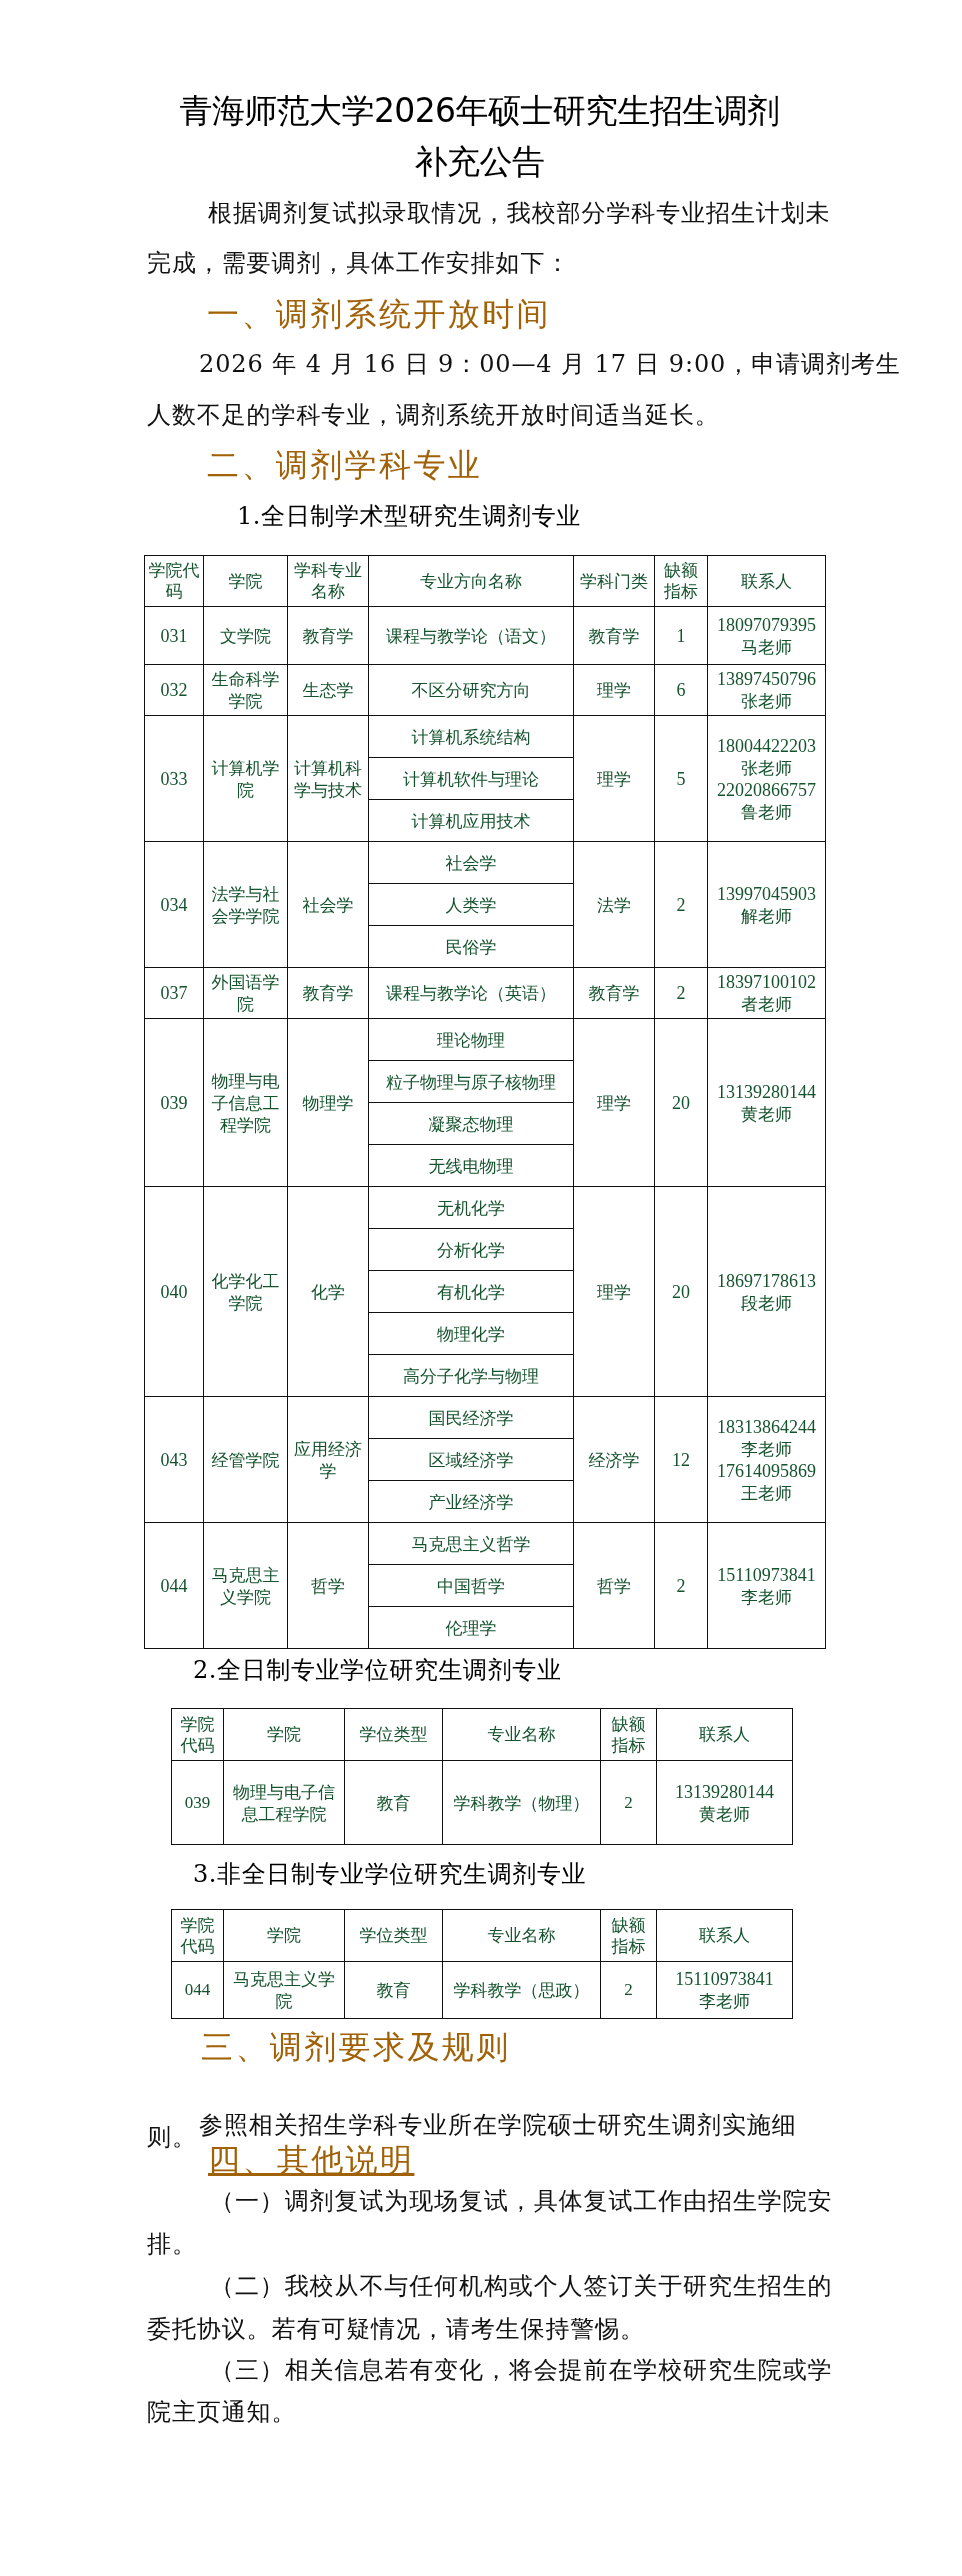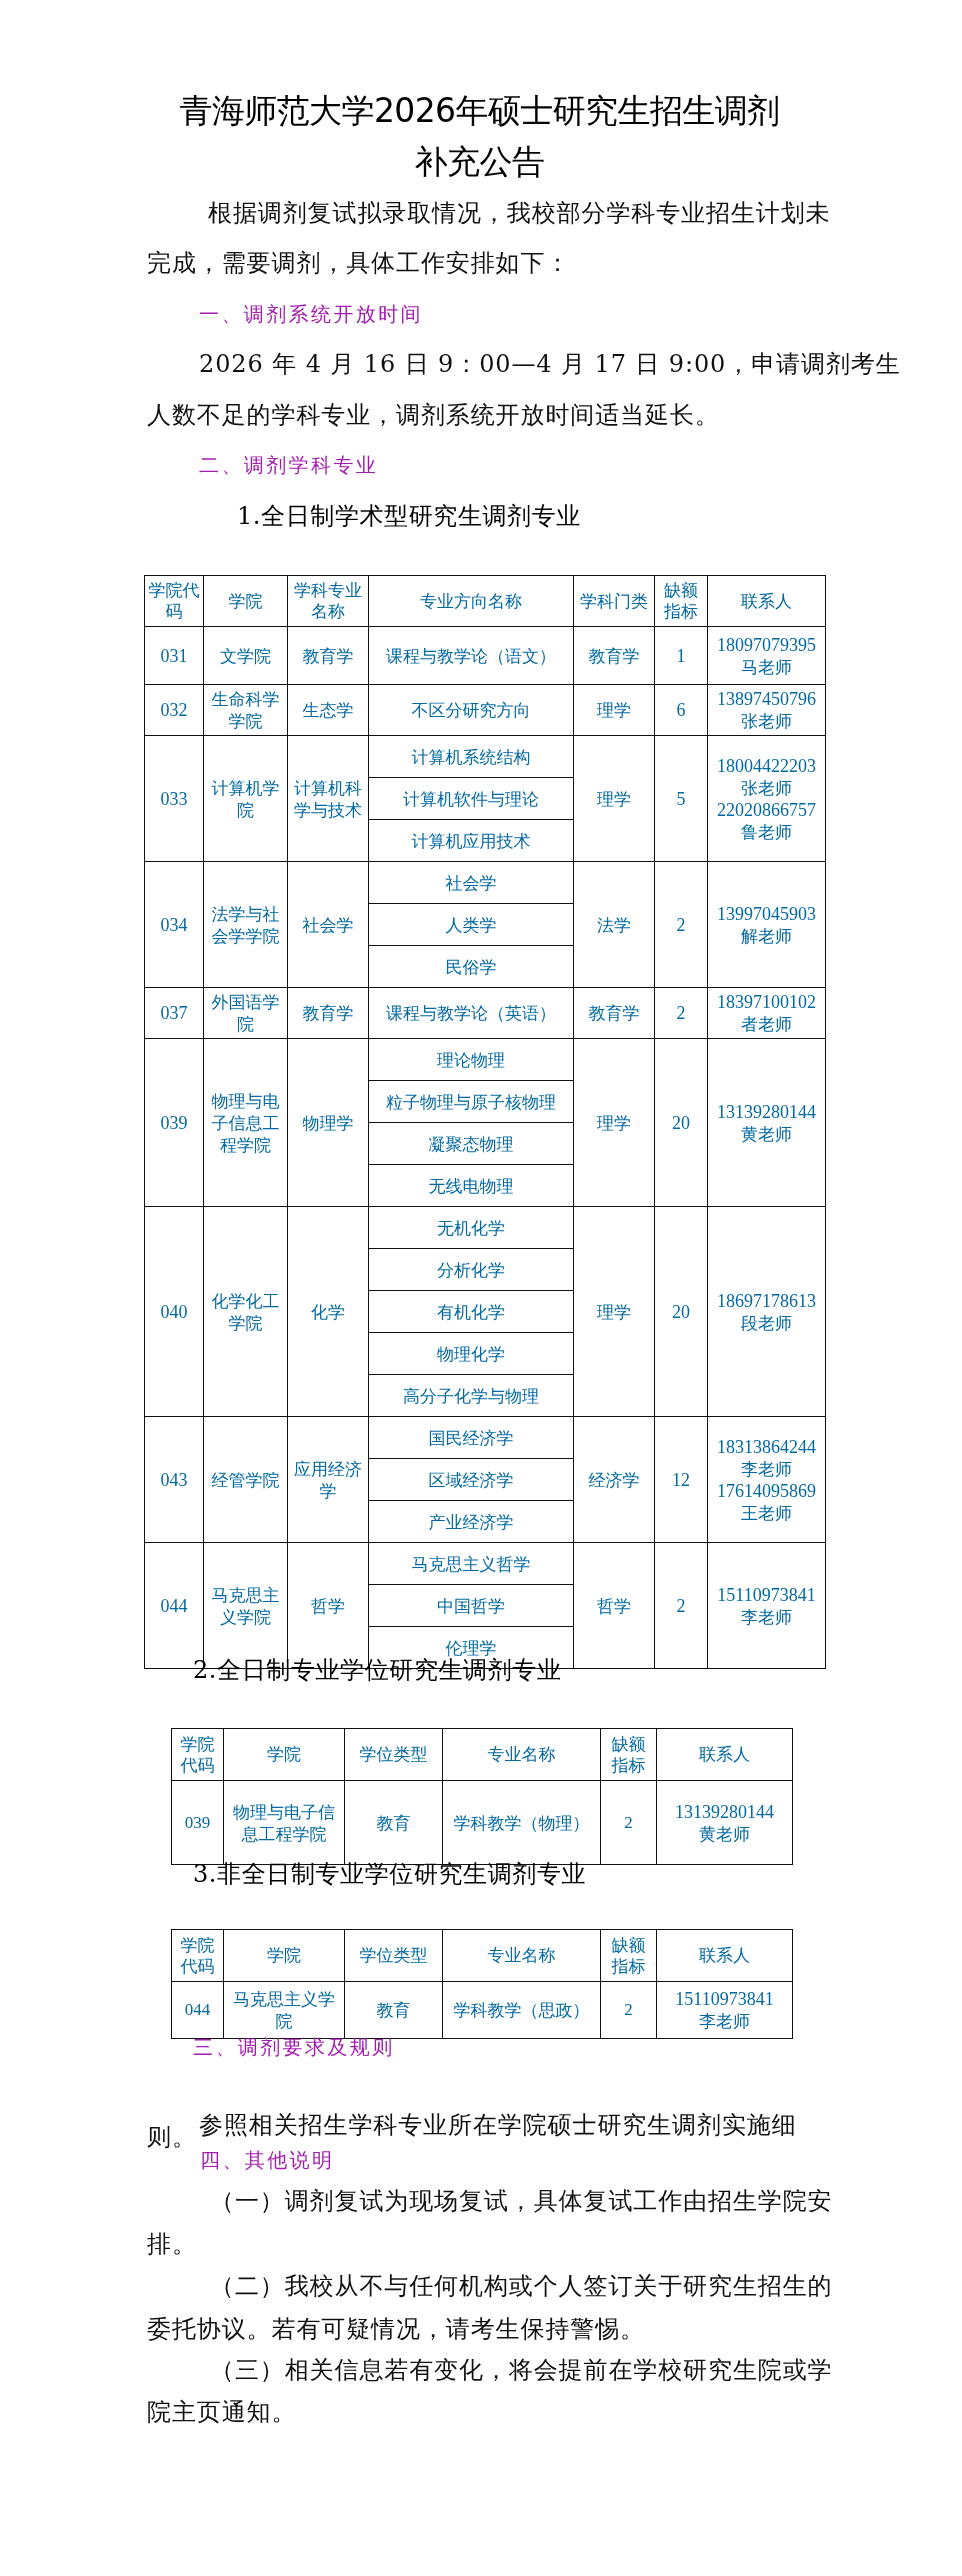--- a/index.html
+++ b/index.html
@@ -17,35 +17,35 @@
     font-family: "DejaVu Sans", "Liberation Sans", sans-serif;
     font-size: 33px; line-height: 38px; color: #000;
     letter-spacing: -0.6px;
   }
   .line {
     font-size: 24px; line-height: 29px; white-space: nowrap;
     letter-spacing: 0.9px; color: #111;
   }
   .heading {
     font-family: "DejaVu Sans", "Liberation Sans", sans-serif;
-    font-size: 20px; line-height: 29px; white-space: nowrap; letter-spacing: 2.4px;
-    color: #a21caf;
+    font-size: 32px; line-height: 29px; white-space: nowrap; letter-spacing: 2.4px;
+    color: #a16207;
+    margin-left: 8px;
   }
   .subheading {
     font-size: 24px; line-height: 29px; white-space: nowrap; letter-spacing: 0.6px;
     color: #000;
   }
 
   table.grid {
     position: absolute;
     border-collapse: collapse;
     table-layout: fixed;
     font-size: 17px;
-    color: #0369a1;
-    margin-top: 20px;
+    color: #14532d;
   }
   table.grid td, table.grid th {
     border: 1.2px solid #111;
     text-align: center;
     vertical-align: middle;
     padding: 0 2.4px;
     font-weight: normal;
     line-height: 22px;
     overflow: hidden;
   }
@@ -325,20 +325,20 @@
           <span class="cell-text">李老师</span>
         </td>
   </tr>
 </tbody>
   </table>
 
 <div class="abs heading" style="top:2033px; left:193px;">三、调剂要求及规则</div>
 <div class="abs line" style="top:2082px; left:199px;margin-top:29px;">参照相关招生学科专业所在学院硕士研究生调剂实施细</div>
 <div class="abs line" style="top:2123px; left:147px;">则。</div>
 
-<div class="abs heading" style="top:2146px; left:200px;">四、其他说明</div>
+<div class="abs heading" style="top:2146px; left:200px;text-decoration:underline;">四、其他说明</div>
 <div class="abs line" style="top:2187px; left:210px;">（一）调剂复试为现场复试，具体复试工作由招生学院安</div>
 <div class="abs line" style="top:2230px; left:147px;">排。</div>
 <div class="abs line" style="top:2272px; left:210px;">（二）我校从不与任何机构或个人签订关于研究生招生的</div>
 <div class="abs line" style="top:2315px; left:147px;">委托协议。若有可疑情况，请考生保持警惕。</div>
 <div class="abs line" style="top:2356px; left:210px;">（三）相关信息若有变化，将会提前在学校研究生院或学</div>
 <div class="abs line" style="top:2398px; left:147px;">院主页通知。</div>
 
 
 </body></html>

